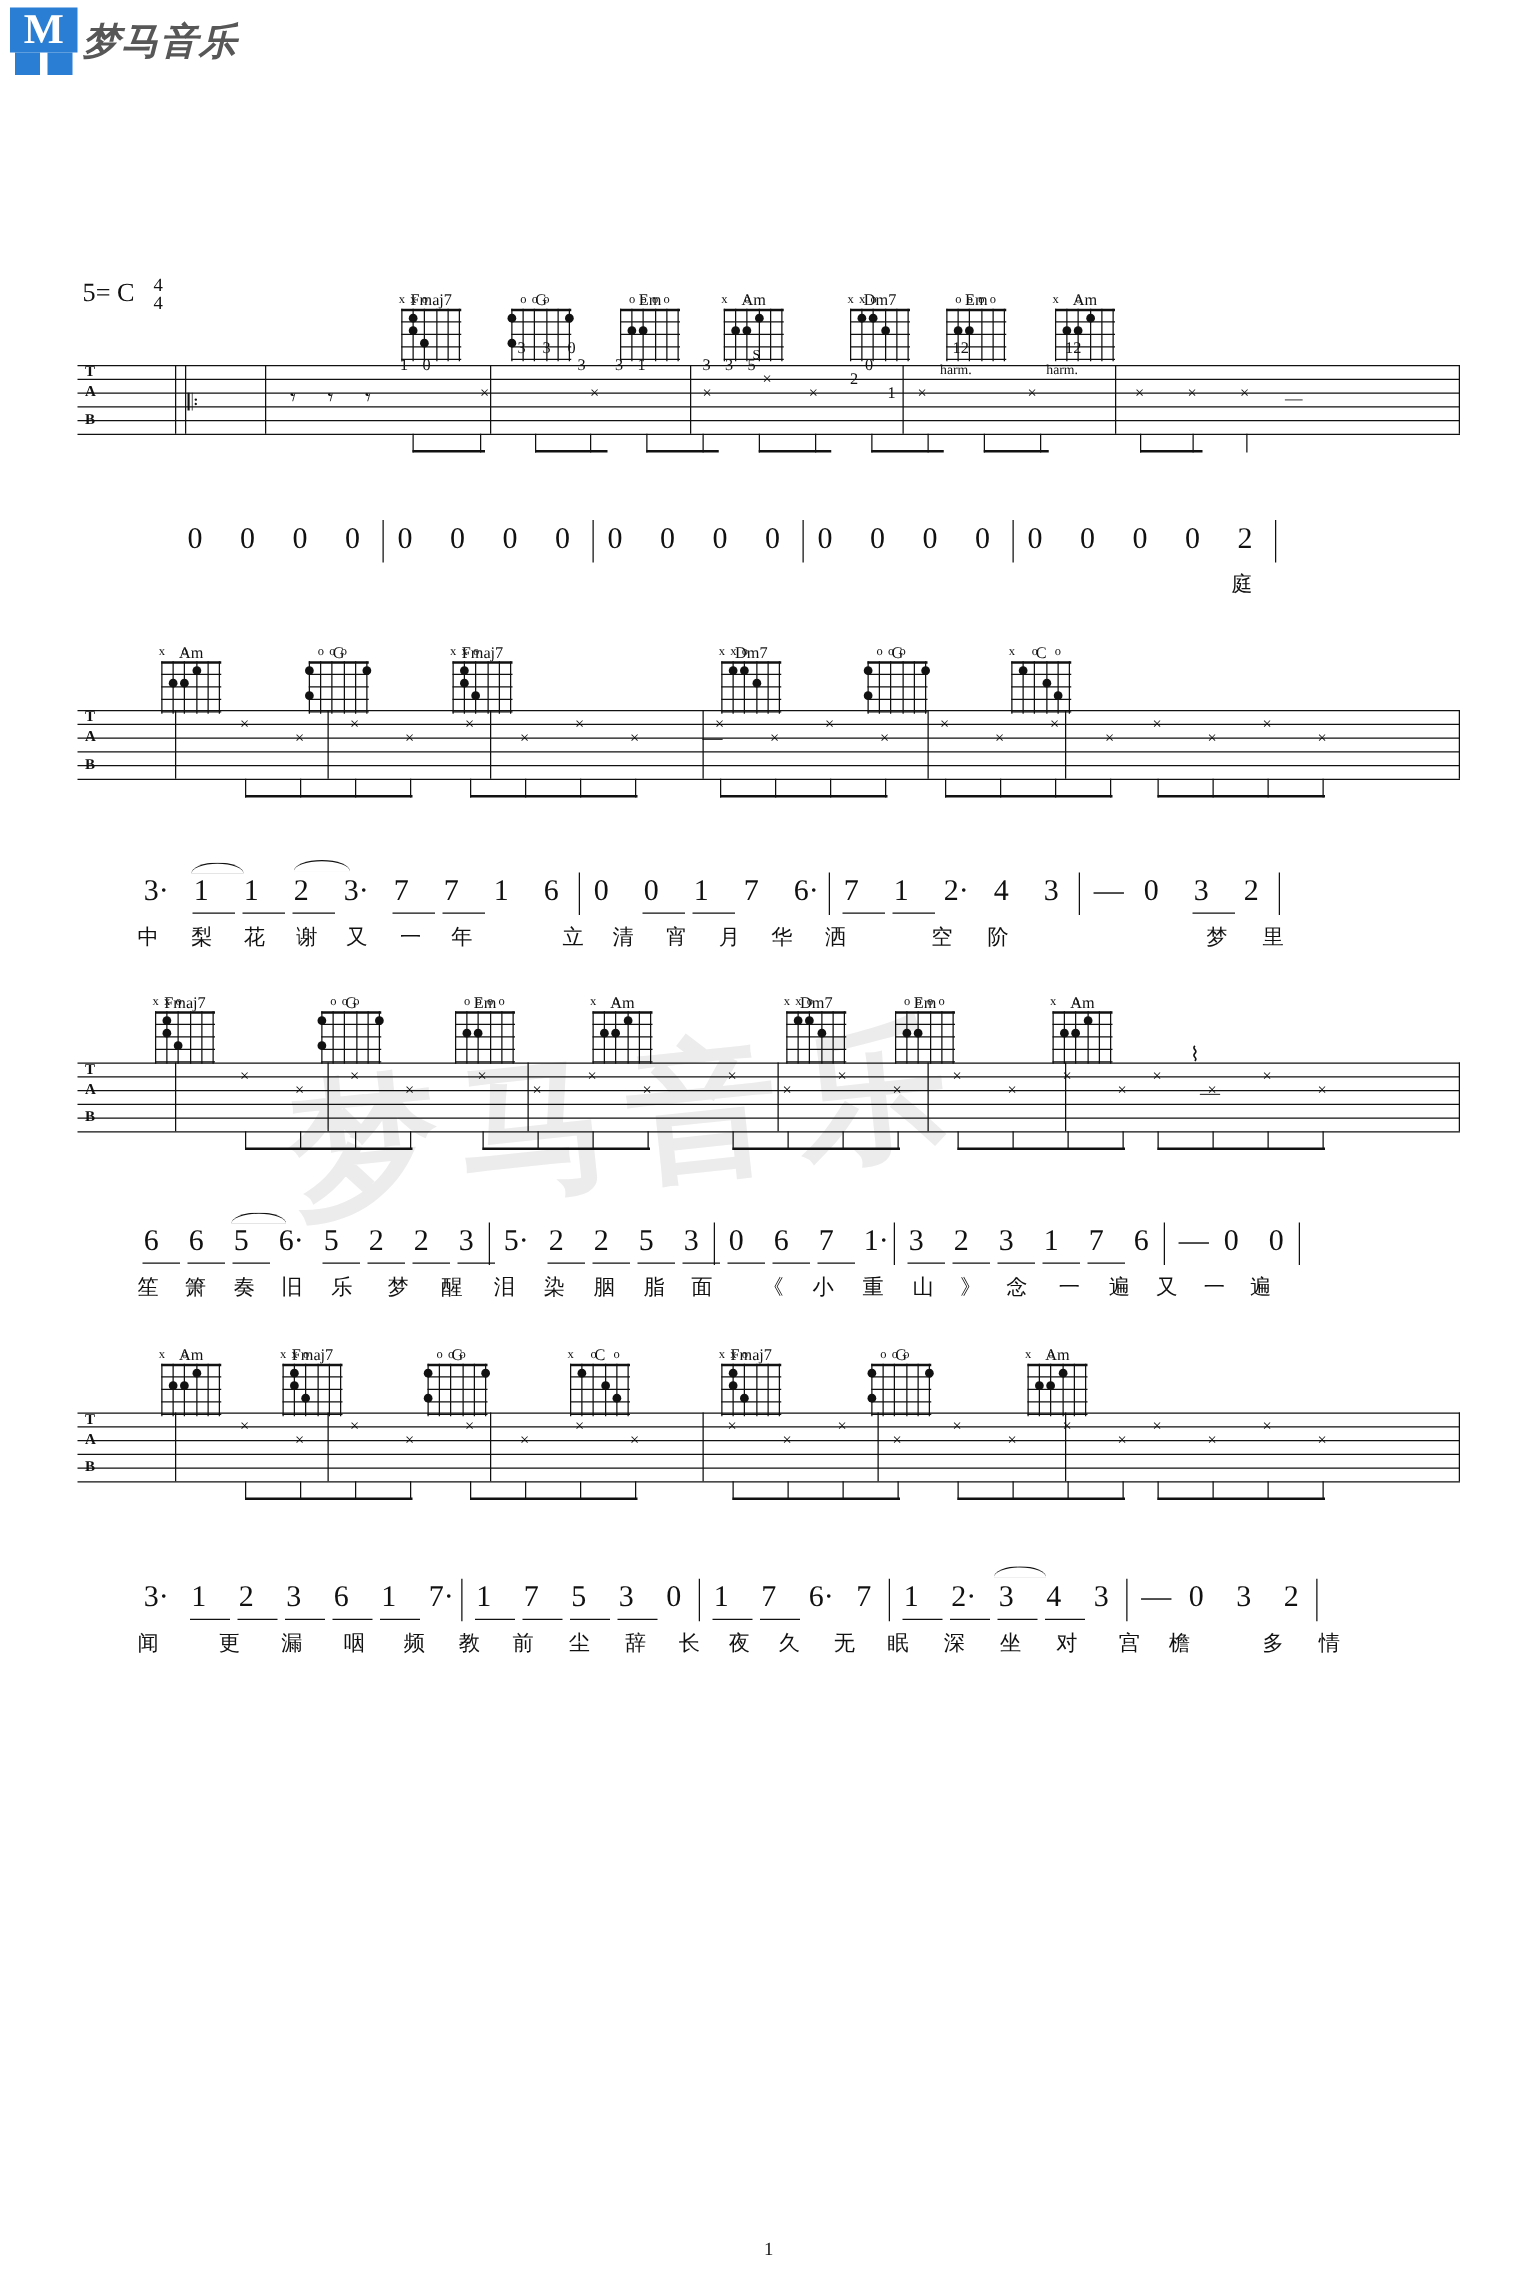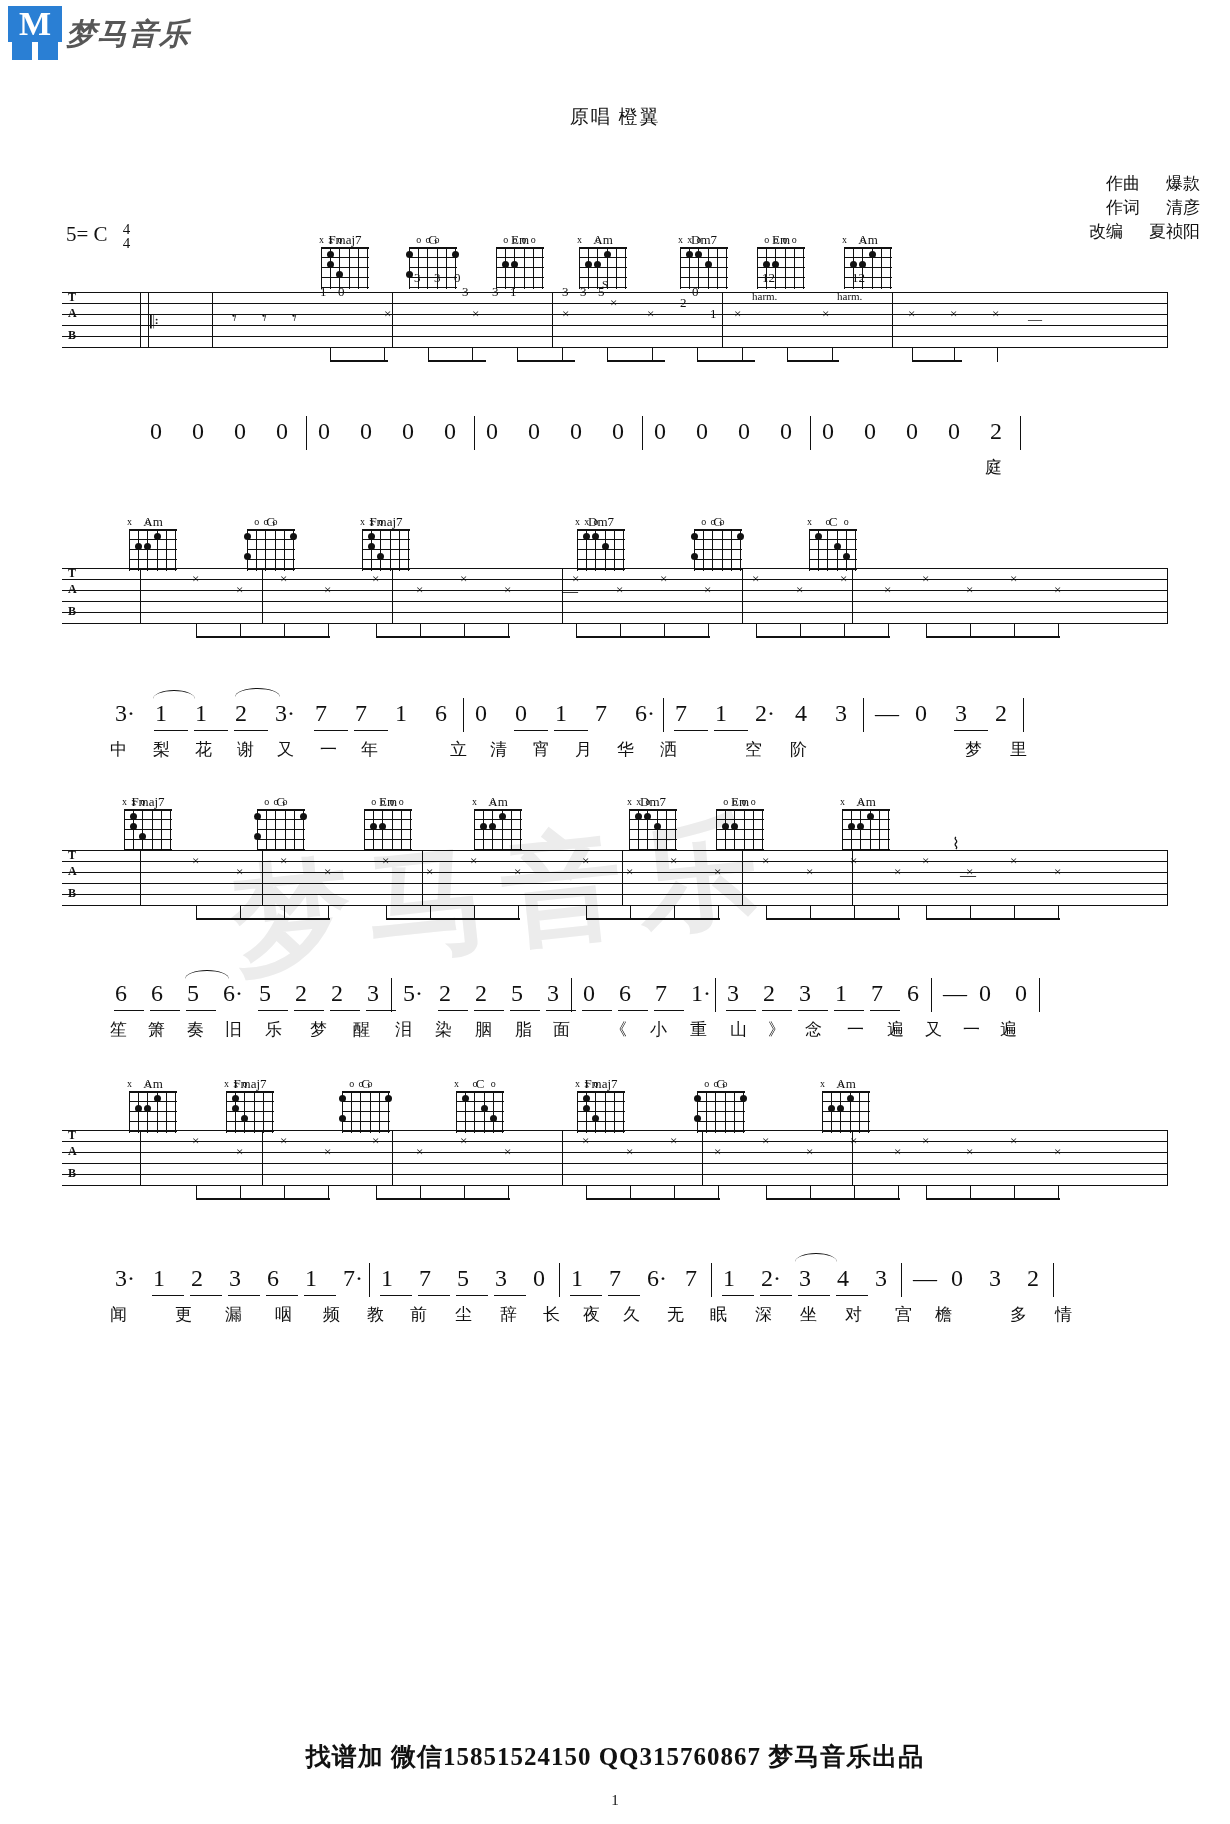--- a/index.html
+++ b/index.html
@@ -68,27 +68,21 @@
   <div class="logo">
     <div class="mark">
       <div class="blue"></div>
       <div class="m">M</div>
       <div class="foot"></div>
         <div class="foot2"></div>
     </div>
     <div class="brush">梦马音乐</div>
   </div>
 
-  <div class="subtitle">原唱 橙翼</div>
-
-  <div class="credits">
-    <div><span class="k">作曲</span><span>爆款</span></div>
-    <div><span class="k">作词</span><span>清彦</span></div>
-    <div><span class="k">改编</span><span>夏祯阳</span></div>
-  </div>
+
 
   <div class="keysig">
     <span>5= C</span>
     <span class="frac">
       <span class="n">4</span>
       <span class="d">4</span>
     </span>
   </div>
 
   <div class="watermark">梦马音乐</div>
@@ -1185,15 +1179,14 @@
       <div class="lyr" style="left:650px;top:38px">深</div>
       <div class="lyr" style="left:695px;top:38px">坐</div>
       <div class="lyr" style="left:740px;top:38px">对</div>
       <div class="lyr" style="left:790px;top:38px">宫</div>
       <div class="lyr" style="left:830px;top:38px">檐</div>
       <div class="lyr" style="left:905px;top:38px">多</div>
       <div class="lyr" style="left:950px;top:38px">情</div>
       <div class="tie" style="left:690px;top:-12px;width:42px"></div>
     </div>
 
-  <div class="footer">找谱加 微信15851524150 QQ315760867 梦马音乐出品</div>
   <div class="pageno">1</div>
 </div>
 
 </body></html>

